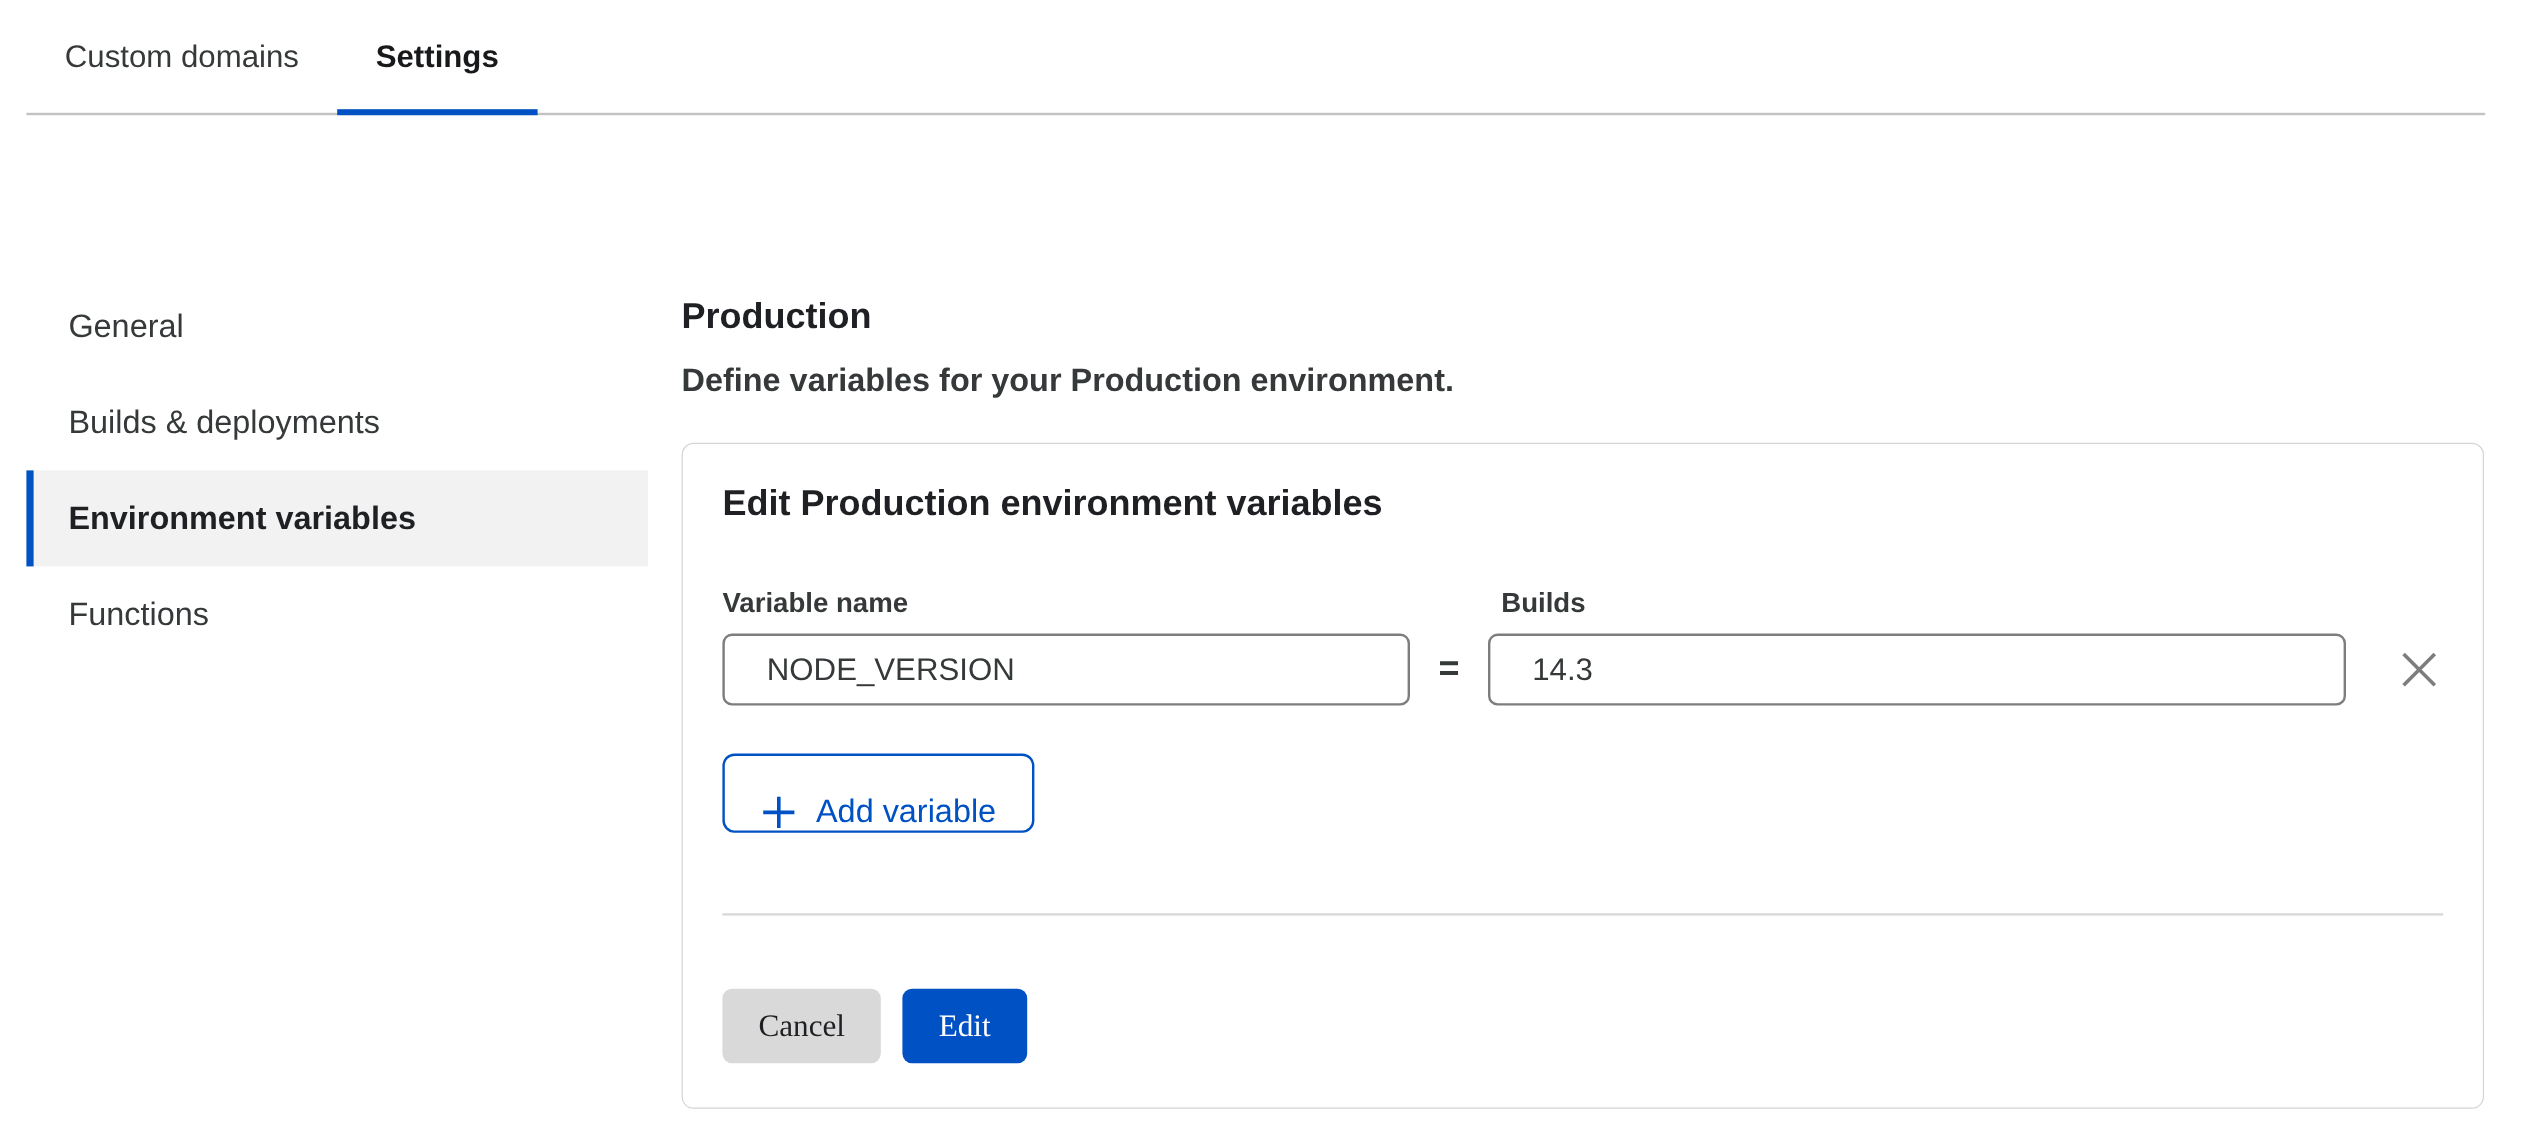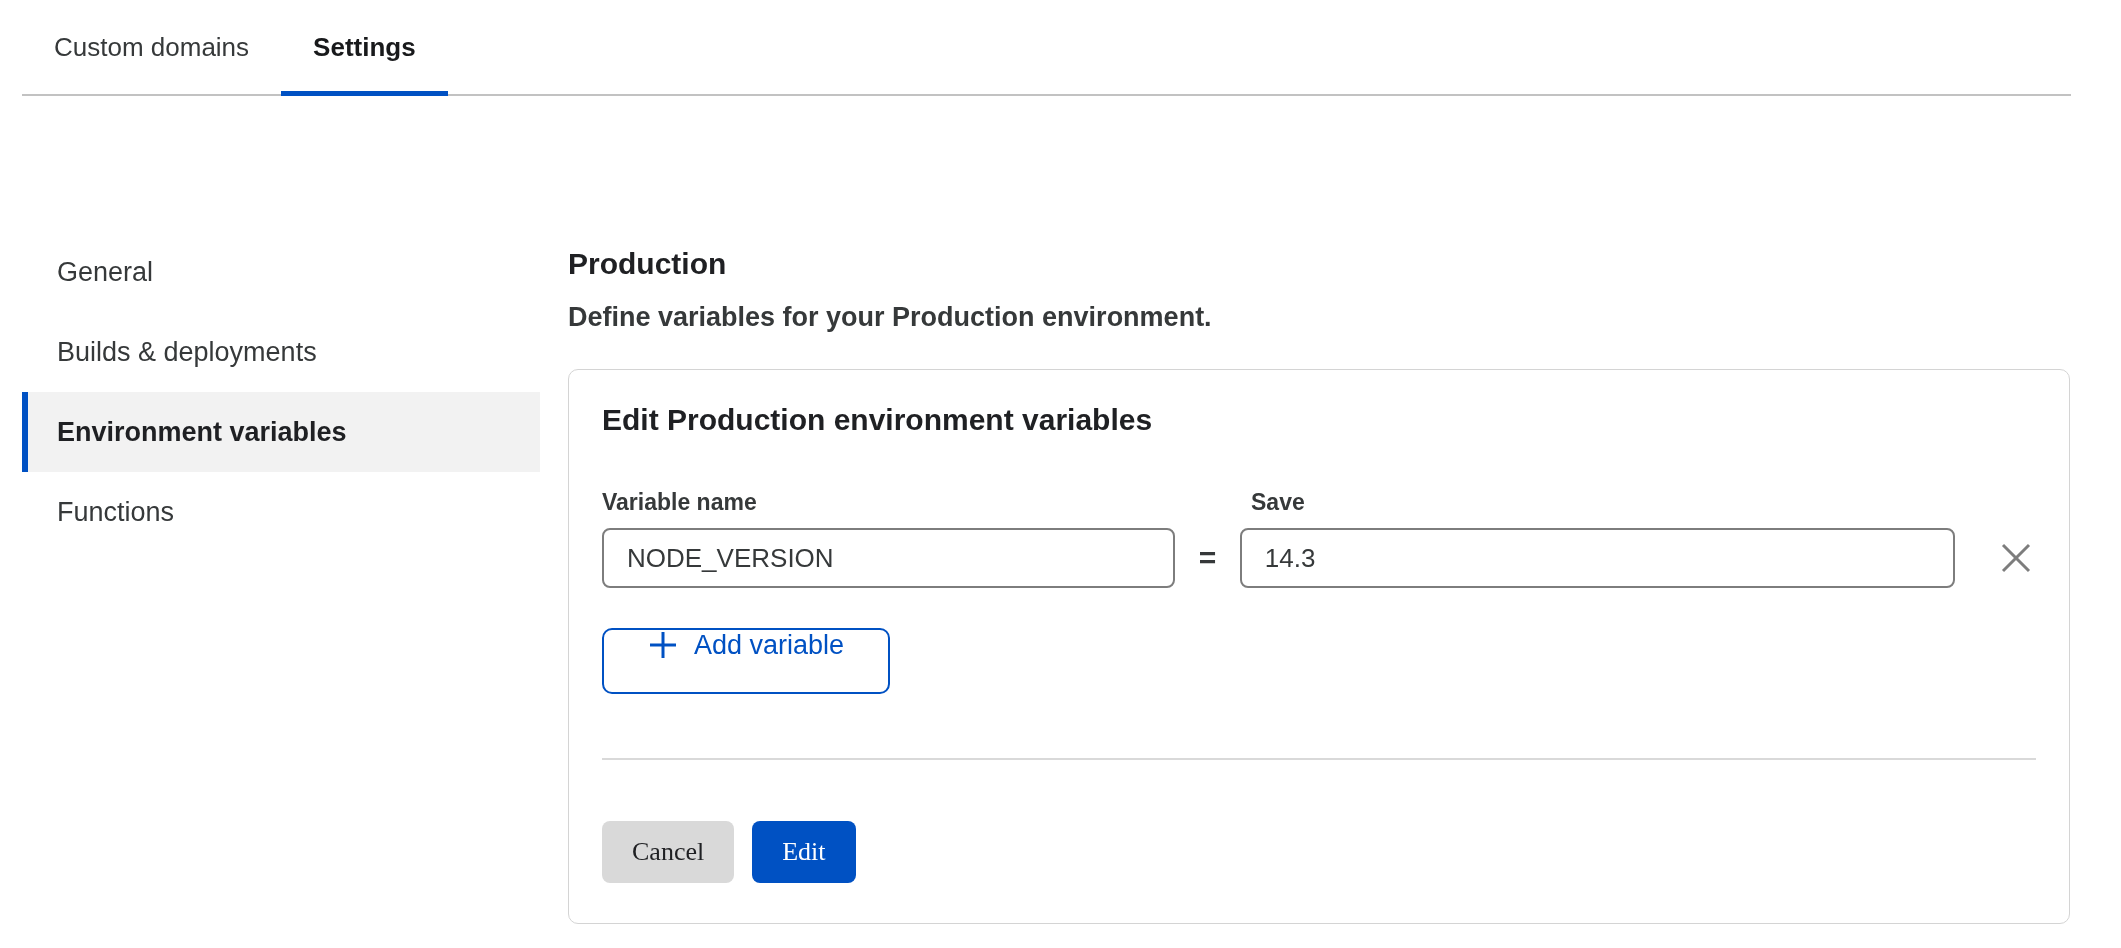--- a/index.html
+++ b/index.html
@@ -121,21 +121,21 @@
 
   .row-fields {
     display: flex;
     align-items: center;
     margin-top: 12px;
   }
   .text-input {
     height: 60px;
     border: 2px solid var(--input-border);
     border-radius: 8px;
-    padding: 0 23px;
+    padding: 0 35px;
     font-size: 26px;
     font-family: "Liberation Sans", sans-serif;
     color: var(--ink-soft);
     background: #fff;
     outline: none;
   }
   .input-name { width: 576px; }
   .equals {
     width: 65px;
     text-align: center;
@@ -153,23 +153,23 @@
     justify-content: center;
     background: none;
     border: none;
     cursor: pointer;
   }
 
   .add-btn {
     margin-top: 40px;
     height: 66px;
     display: inline-flex;
-    align-items: flex-start;
+    align-items: flex-end;
     gap: 16px;
-    padding: 0 44px;
+    padding: 0 30px;
     background: #fff;
     border: 2px solid var(--accent);
     border-radius: 10px;
     color: var(--accent);
     font-size: 27px;
     font-family: "Liberation Sans", sans-serif;
     cursor: pointer;
   }
 
   .card-divider {
@@ -222,21 +222,21 @@
 
   <main class="main">
     <h1 class="main-title">Production</h1>
     <p class="main-subtitle">Define variables for your Production environment.</p>
 
     <section class="card">
       <h2 class="card-heading">Edit Production environment variables</h2>
 
       <div class="row-labels">
         <div class="field-label label-name">Variable name</div>
-        <div class="field-label label-value">Save</div>
+        <div class="field-label label-value">Builds</div>
       </div>
 
       <div class="row-fields">
         <input class="text-input input-name" type="text" value="NODE_VERSION" style="">
         <div class="equals">=</div>
         <input class="text-input input-value" type="text" value="14.3" style="">
         <button class="remove-btn">
           <span>
             <svg width="38" height="38" viewBox="0 0 38 38">
               <line x1="6" y1="6" x2="32" y2="32" stroke="#7d7d7d" stroke-width="3"></line>

